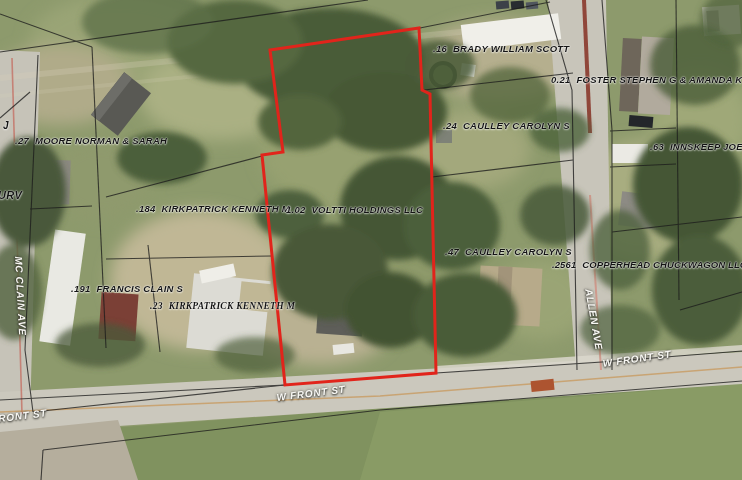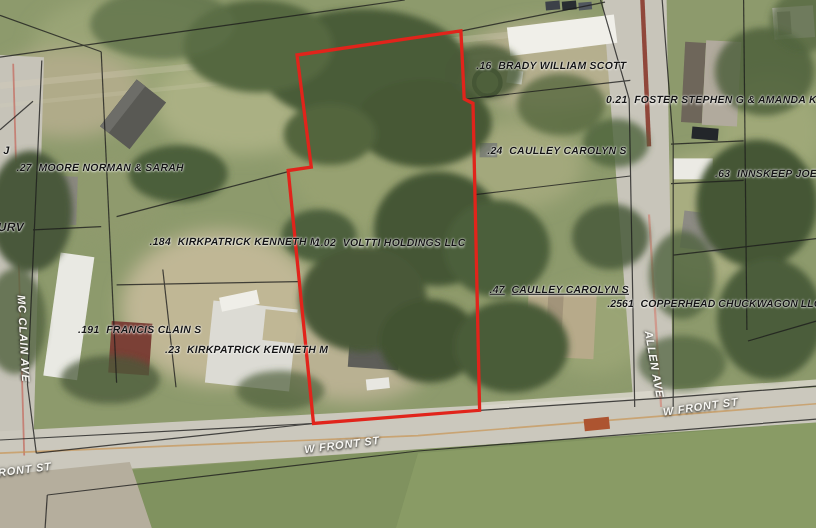--- a/index.html
+++ b/index.html
@@ -2,21 +2,21 @@
 <html><head>
 <meta charset="utf-8">
 <style>
   html,body{margin:0;padding:0;background:#e0e0e0;}
   .map{
     position:relative;width:742px;height:480px;overflow:hidden;
     background:#8d9a6c;
     font-family:"Liberation Sans",sans-serif;
   }
   .map svg{position:absolute;left:0;top:0;}
-  .labels{position:absolute;left:0;top:12px;width:742px;height:400px;pointer-events:none;}
+  .labels{position:absolute;left:0;top:0;width:742px;height:400px;pointer-events:none;}
   .plabel{
     position:absolute;white-space:nowrap;
     font:italic bold 9.5px "Liberation Sans",sans-serif;
     color:#141414;letter-spacing:.25px;
     text-shadow:0 0 2px rgba(255,255,255,.85),0 0 1px rgba(255,255,255,.9),0 1px 2px rgba(255,255,255,.5);
   }
   .plabel .acr{margin-right:6px;}
   .slabel{
     position:absolute;white-space:nowrap;
     font:italic bold 10px "Liberation Sans",sans-serif;
@@ -183,30 +183,30 @@
     </div>
     <div class="plabel" style="left:650px;top:141px;">
       <span class="acr">.63</span><span>INNSKEEP JOE &amp;</span>
     </div>
     <div class="plabel" style="left:136px;top:203px;">
       <span class="acr">.184</span><span>KIRKPATRICK KENNETH M</span>
     </div>
     <div class="plabel" style="left:286px;top:204px;">
       <span class="acr">1.02</span><span>VOLTTI HOLDINGS LLC</span>
     </div>
-    <div class="plabel" style="left:445px;top:246px;text-decoration:underline;">
+    <div class="plabel" style="left:445px;top:246px;">
       <span class="acr">.47</span><span>CAULLEY CAROLYN S</span>
     </div>
     <div class="plabel" style="left:552px;top:259px;letter-spacing:.1px;">
       <span class="acr">.2561</span><span>COPPERHEAD CHUCKWAGON LLC</span>
     </div>
     <div class="plabel" style="left:71px;top:283px;">
       <span class="acr">.191</span><span>FRANCIS CLAIN S</span>
     </div>
-    <div class="plabel" style="left:150px;top:301px;">
+    <div class="plabel" style="left:150px;top:301px;font-family:Liberation Serif, serif;">
       <span class="acr">.23</span><span>KIRKPATRICK KENNETH M</span>
     </div>
 
     <div class="slabel" style="left:276px;top:392px;transform:rotate(-7deg);">W FRONT ST</div>
     <div class="slabel" style="left:602px;top:358px;transform:rotate(-8deg);">W FRONT ST</div>
     <div class="slabel" style="left:-9px;top:414px;transform:rotate(-7deg);">FRONT ST</div>
     <div class="slabel" style="left:24px;top:256px;transform:rotate(87deg);">MC CLAIN AVE</div>
     <div class="slabel" style="left:594px;top:288px;transform:rotate(80deg);">ALLEN AVE</div>
 
     <div class="plabel" style="left:3px;top:120px;font-size:10px;">J</div>

